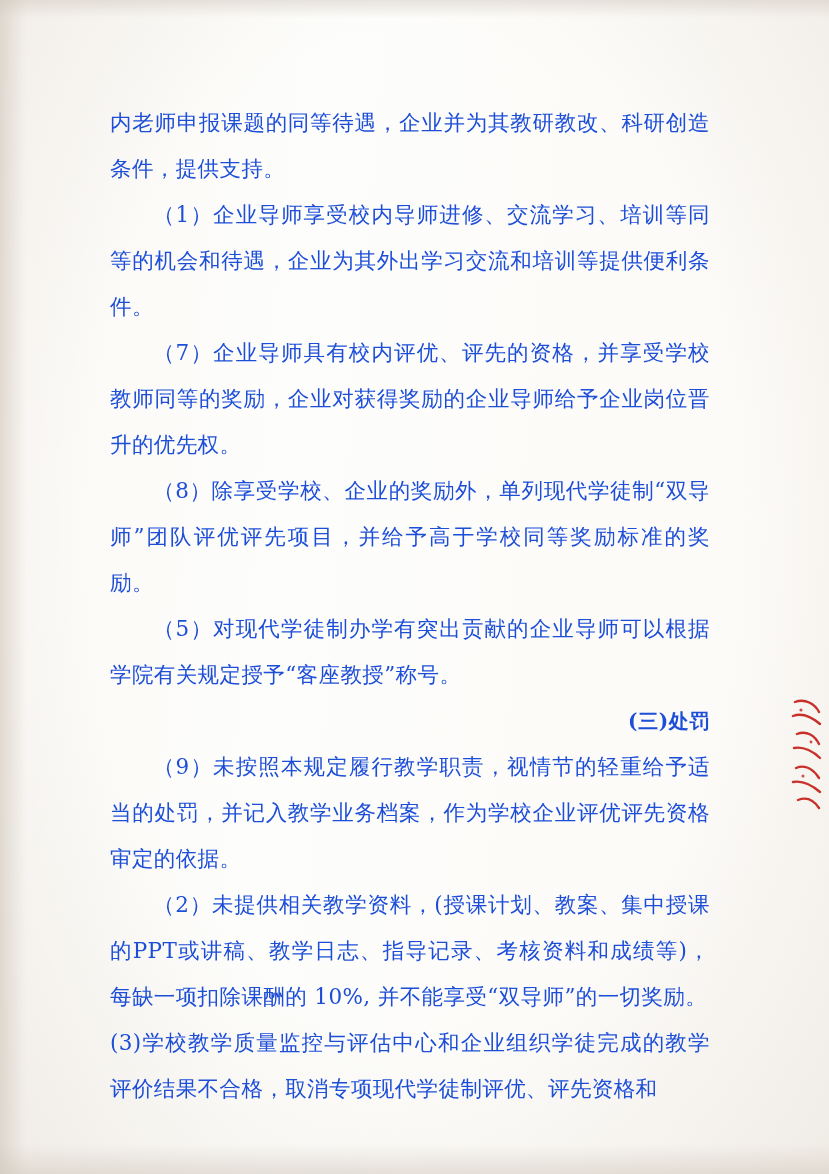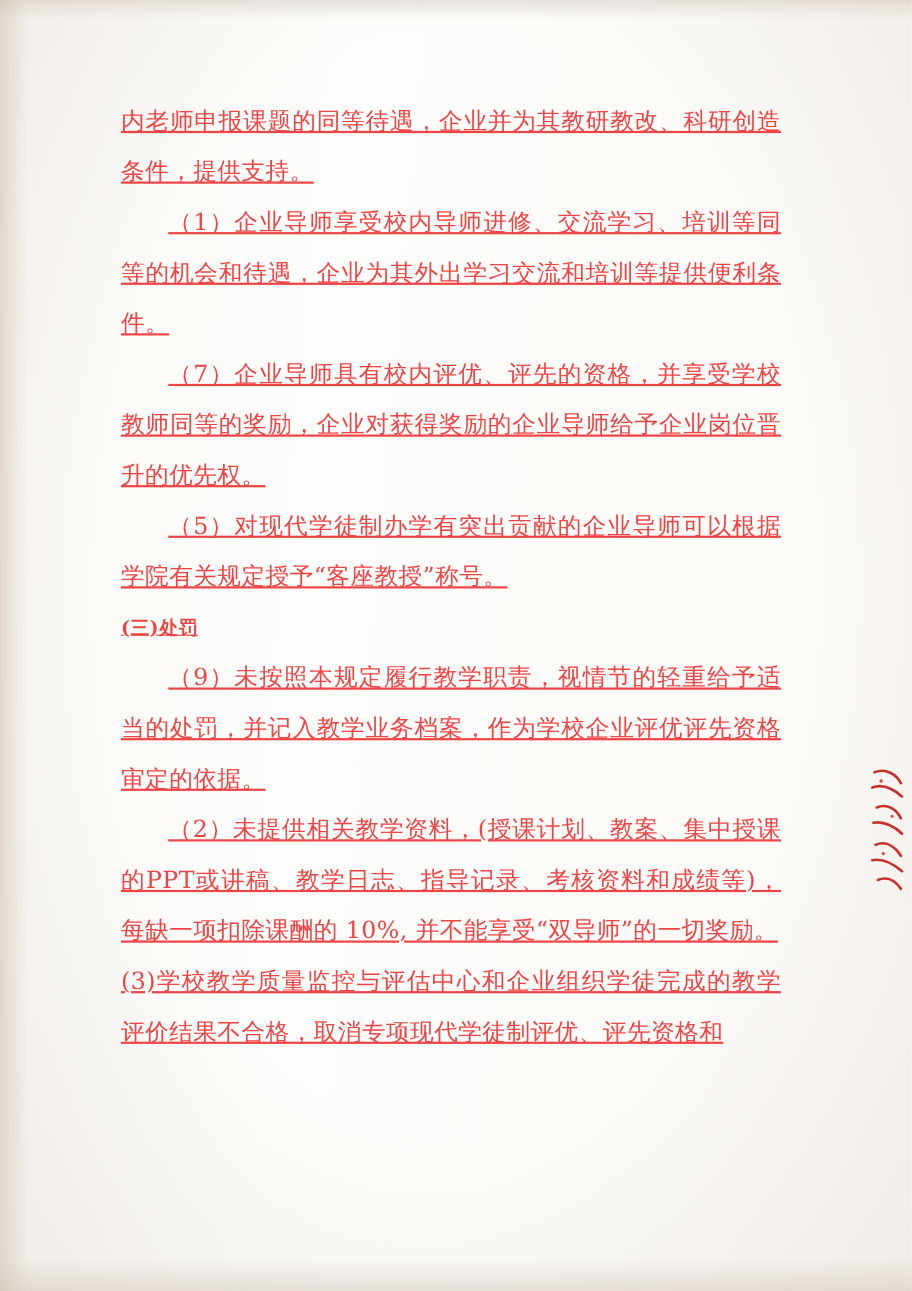--- a/index.html
+++ b/index.html
@@ -47,44 +47,44 @@
   .page-edge-bottom {
     position: absolute;
     bottom: 0; left: 0;
     width: 100%; height: 30px;
     background: linear-gradient(to top, rgba(208,199,188,0.5), rgba(208,199,188,0));
     pointer-events: none;
   }
 
   .content {
     position: absolute;
-    top: 88px;
+    top: 100px;
     left: 110px;
     width: 600px;
-    color: #ef4444;
-    text-decoration: underline;
+    color: #1d4ed8;
   }
   p.para {
     margin: 0 0 0 0;
     font-size: 21.5px;
     line-height: 46px;
     letter-spacing: 0.4px;
     text-align: justify;
     text-justify: inter-ideograph;
     font-family: "DejaVu Serif", "Liberation Serif", serif;
   }
   p.indent {
     text-indent: 2em;
   }
   p.heading {
     margin: 0;
-    font-size: 17px;
+    font-size: 20px;
     line-height: 46px;
     font-weight: bold;
     letter-spacing: 0.6px;
+    text-align: right;
   }
   .stamp {
     position: absolute;
     right: 6px;
     top: 690px;
     width: 34px;
     height: 130px;
     pointer-events: none;
   }
   .stamp svg { display: block; }
@@ -95,20 +95,21 @@
 <div class="page">
   <div class="page-tint"></div>
   <div class="page-edge-top"></div>
   <div class="page-edge-left"></div>
   <div class="page-edge-bottom"></div>
 
   <div class="content">
     <p class="para">内老师申报课题的同等待遇，企业并为其教研教改、科研创造条件，提供支持。</p>
     <p class="para indent">（1）企业导师享受校内导师进修、交流学习、培训等同等的机会和待遇，企业为其外出学习交流和培训等提供便利条件。</p>
     <p class="para indent">（7）企业导师具有校内评优、评先的资格，并享受学校教师同等的奖励，企业对获得奖励的企业导师给予企业岗位晋升的优先权。</p>
+    <p class="para indent">（8）除享受学校、企业的奖励外，单列现代学徒制“双导师”团队评优评先项目，并给予高于学校同等奖励标准的奖励。</p>
     <p class="para indent">（5）对现代学徒制办学有突出贡献的企业导师可以根据学院有关规定授予“客座教授”称号。</p>
     <p class="heading">(三)处罚</p>
     <p class="para indent">（9）未按照本规定履行教学职责，视情节的轻重给予适当的处罚，并记入教学业务档案，作为学校企业评优评先资格审定的依据。</p>
     <p class="para indent">（2）未提供相关教学资料，(授课计划、教案、集中授课的PPT或讲稿、教学日志、指导记录、考核资料和成绩等)，每缺一项扣除课酬的 10%, 并不能享受“双导师”的一切奖励。</p>
     <p class="para">(3)学校教学质量监控与评估中心和企业组织学徒完成的教学评价结果不合格，取消专项现代学徒制评优、评先资格和</p>
   </div>
 
   <div class="stamp">
     <svg width="34" height="130" viewBox="0 0 34 130" xmlns="http://www.w3.org/2000/svg">
       <g fill="none" stroke="#c8302a" stroke-width="2.4" stroke-linecap="round">

